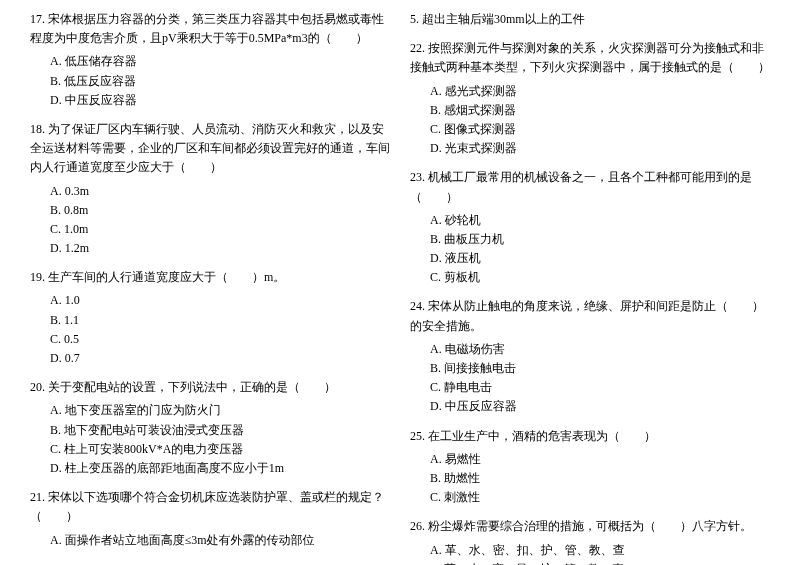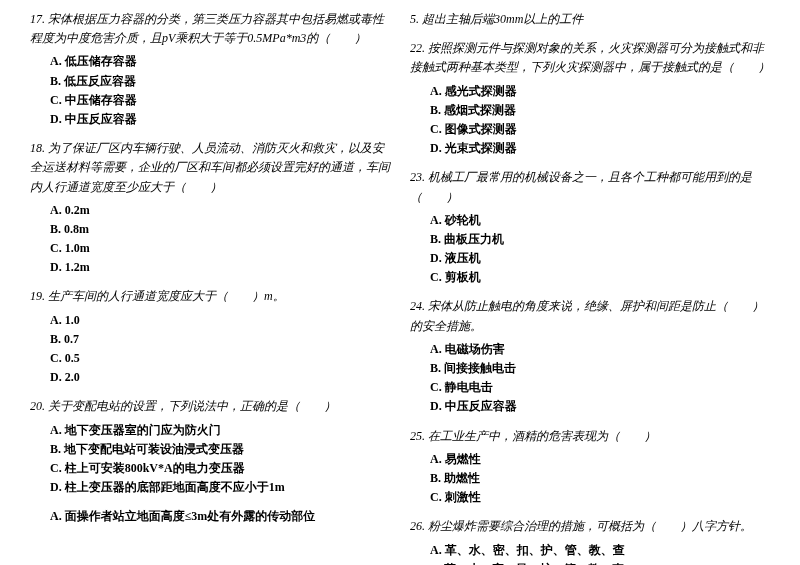--- a/index.html
+++ b/index.html
@@ -24,69 +24,67 @@
       grid-template-columns: 1fr 1fr;
       gap: 0 20px;
     }
     .question-block {
       margin-bottom: 10px;
     }
     .question-text {
       line-height: 1.6;
       text-indent: 0;
       margin-bottom: 4px;
-      font-style: italic;
     }
     .option {
       padding-left: 20px;
       line-height: 1.6;
-      font-weight: bold;
     }
   </style>
 </head>
 <body>
 
 <div class="page-content">
   <div class="two-col">
 
     <div class="left-col">
 
       <div class="question-block">
         <div class="question-text">17. 宋体根据压力容器的分类，第三类压力容器其中包括易燃或毒性程度为中度危害介质，且pV乘积大于等于0.5MPa*m3的（　　）</div>
         <div class="option">A. 低压储存容器</div>
         <div class="option">B. 低压反应容器</div>
-        <div class="option">C. 中压储存容器</div>
         <div class="option">D. 中压反应容器</div>
       </div>
 
       <div class="question-block">
         <div class="question-text">18. 为了保证厂区内车辆行驶、人员流动、消防灭火和救灾，以及安全运送材料等需要，企业的厂区和车间都必须设置完好的通道，车间内人行通道宽度至少应大于（　　）</div>
-        <div class="option">A. 0.2m</div>
+        <div class="option">A. 0.3m</div>
         <div class="option">B. 0.8m</div>
         <div class="option">C. 1.0m</div>
         <div class="option">D. 1.2m</div>
       </div>
 
       <div class="question-block">
         <div class="question-text">19. 生产车间的人行通道宽度应大于（　　）m。</div>
         <div class="option">A. 1.0</div>
-        <div class="option">B. 0.7</div>
+        <div class="option">B. 1.1</div>
         <div class="option">C. 0.5</div>
-        <div class="option">D. 2.0</div>
+        <div class="option">D. 0.7</div>
       </div>
 
       <div class="question-block">
         <div class="question-text">20. 关于变配电站的设置，下列说法中，正确的是（　　）</div>
         <div class="option">A. 地下变压器室的门应为防火门</div>
         <div class="option">B. 地下变配电站可装设油浸式变压器</div>
         <div class="option">C. 柱上可安装800kV*A的电力变压器</div>
         <div class="option">D. 柱上变压器的底部距地面高度不应小于1m</div>
       </div>
 
       <div class="question-block">
+        <div class="question-text">21. 宋体以下选项哪个符合金切机床应选装防护罩、盖或栏的规定？（　　）</div>
         <div class="option">A. 面操作者站立地面高度≤3m处有外露的传动部位</div>
 
       </div>
 
     </div>
 
     <div class="right-col">
 
       <div class="question-block">
         <div class="question-text">5. 超出主轴后端30mm以上的工件</div>

